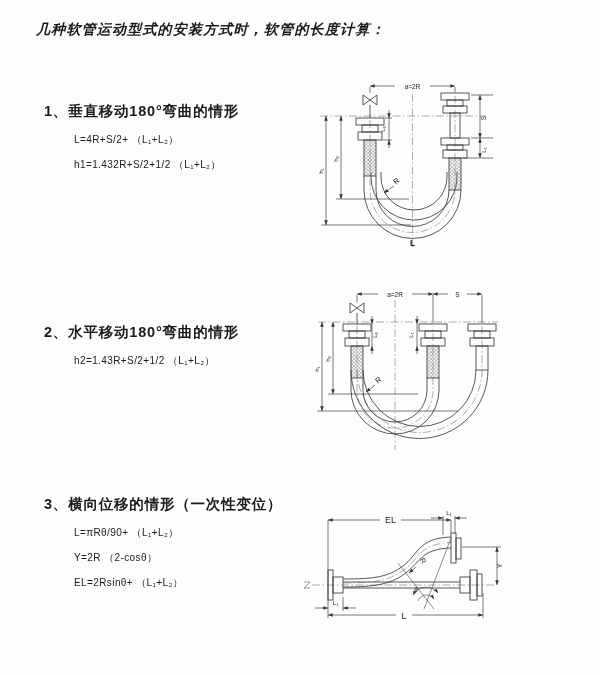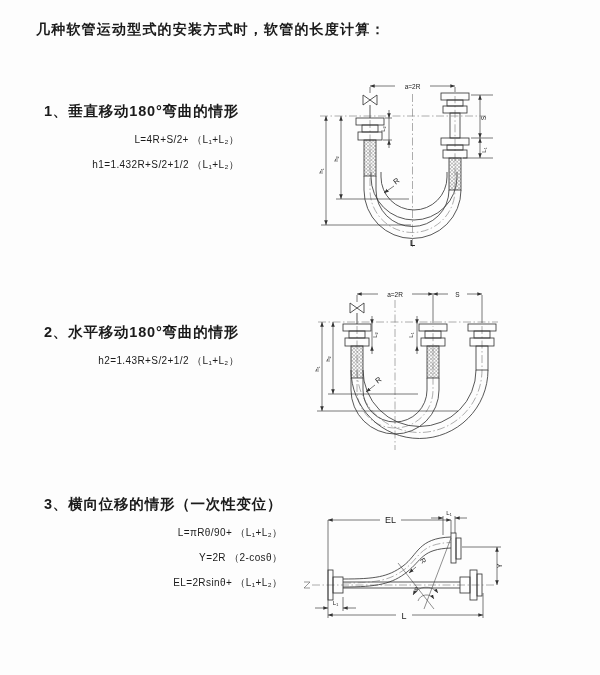--- a/index.html
+++ b/index.html
@@ -3,23 +3,23 @@
 <meta charset="utf-8">
 <style>
   html,body{margin:0;padding:0;}
   body{
     width:600px;height:675px;position:relative;overflow:hidden;
     background:#fdfdfd;color:#1b1b1b;
     font-family:"Liberation Sans","DejaVu Sans",sans-serif;
   }
   .title{
     position:absolute;left:36px;top:21px;
-    font-size:14px;font-weight:bold;letter-spacing:1.2px;white-space:nowrap;
+    font-size:14px;font-weight:bold;letter-spacing:1.2px;white-space:nowrap;font-style:italic;
   }
-  .section{position:absolute;text-align:right;}
+  .section{position:absolute;}
   #s1{left:44px;top:102px;}
   #s2{left:44px;top:300px;margin-top:23px;}
   #s3{left:44px;top:495px;}
   .heading{font-size:14.5px;font-weight:bold;letter-spacing:0.8px;margin:0 0 12px 0;white-space:nowrap;}
   .formula{font-size:10px;letter-spacing:0.4px;margin:11px 0 0 30px;white-space:nowrap;}
   svg{position:absolute;}
   #d1{left:312px;top:76px;}
   #d2{left:312px;top:282px;}
   #d3{left:300px;top:505px;}
   svg text{font-family:"Liberation Sans","DejaVu Sans",sans-serif;fill:#222;}

